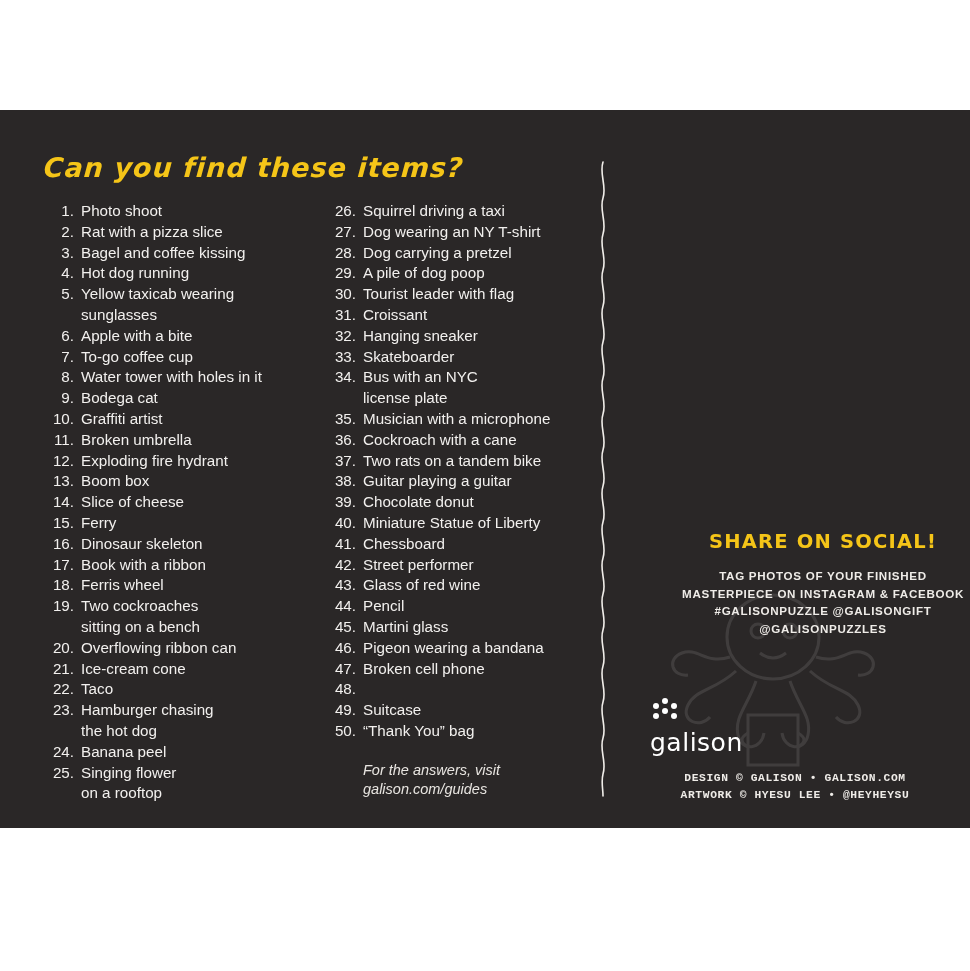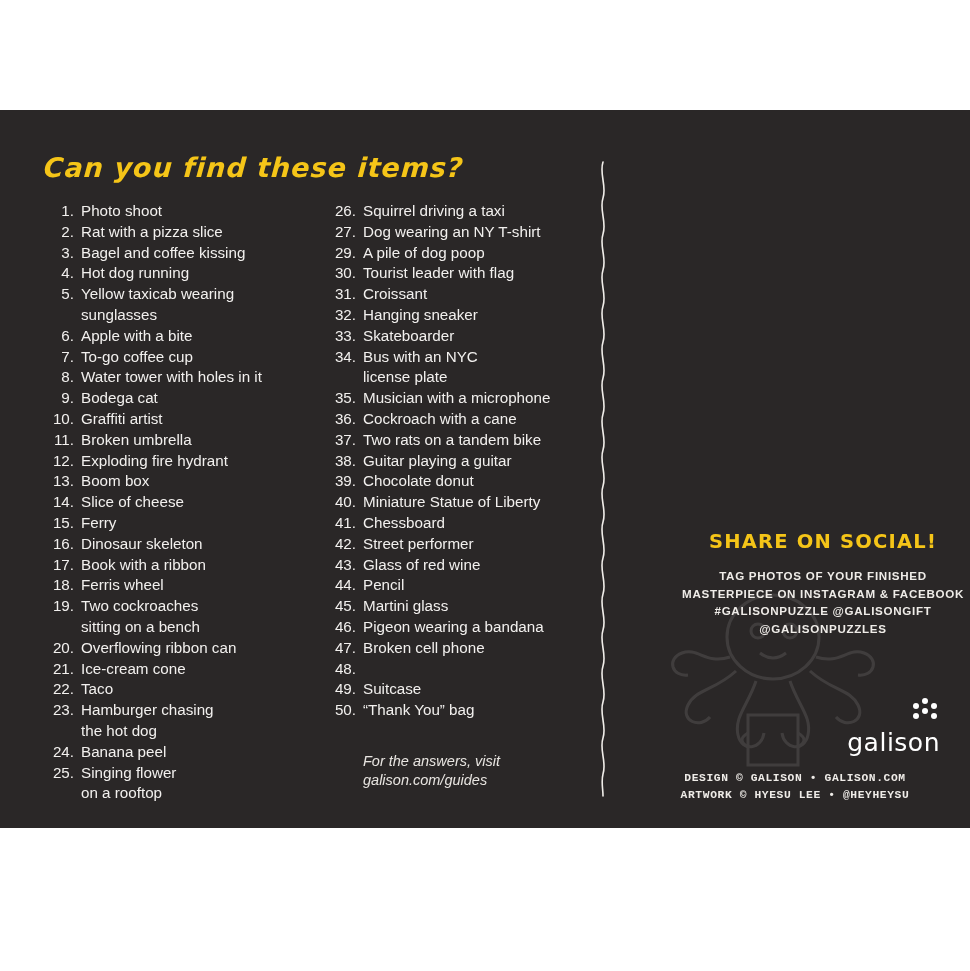--- a/index.html
+++ b/index.html
@@ -76,21 +76,21 @@
     min-width: 30px;
     text-align: right;
     padding-right: 7px;
     color: #f2f0ee;
     font-size: 15.2px;
   }
   ol.items li .txt {
     flex: 1;
   }
   .answers {
-    margin-top: 31px;
+    margin-top: 20px;
     margin-left: 37px;
     font-style: italic;
     color: #e8e5e1;
     font-size: 14.5px;
     line-height: 19px;
   }
 
   
   .divider {
     position: absolute;
@@ -139,21 +139,21 @@
     height: 230px;
     opacity: 0.10;
     pointer-events: none;
   }
 
   .logo-block {
     position: absolute;
     left: 650px;
     top: 588px;
     width: 290px;
-    text-align: right;
+    text-align: left;
   }
   .logo-dots {
     display: inline-block;
     position: relative;
     width: 30px;
     height: 24px;
     margin-bottom: 2px;
   }
   .logo-dots i {
     position: absolute;
@@ -317,20 +317,24 @@
 
           <div class="col">
             <ol class="items">
               <li>
                   <span class="num">26.</span>
                   <span class="txt">Squirrel driving a taxi</span>
                 </li>
               <li>
                   <span class="num">27.</span>
                   <span class="txt">Dog wearing an NY T-shirt</span>
+                </li>
+              <li>
+                  <span class="num">28.</span>
+                  <span class="txt">Dog carrying a pretzel</span>
                 </li>
               <li>
                   <span class="num">29.</span>
                   <span class="txt">A pile of dog poop</span>
                 </li>
               <li>
                   <span class="num">30.</span>
                   <span class="txt">Tourist leader with flag</span>
                 </li>
               <li>

